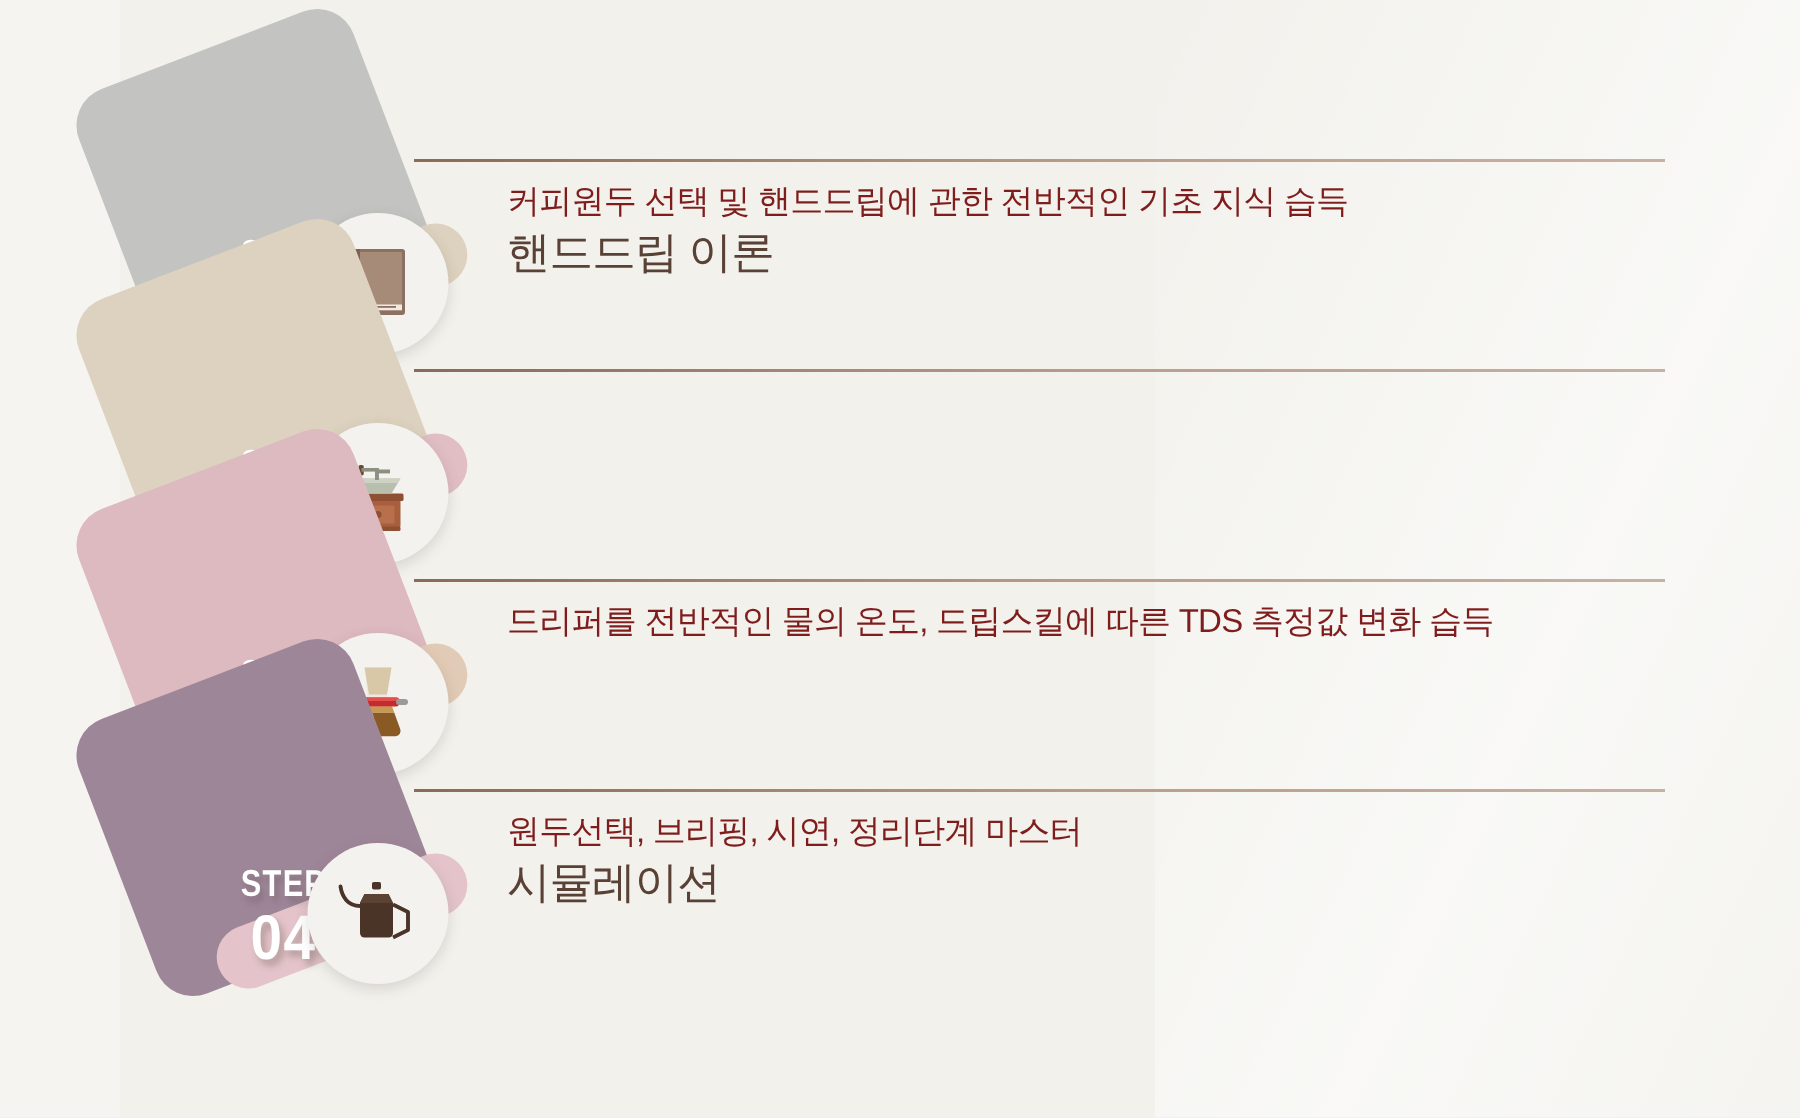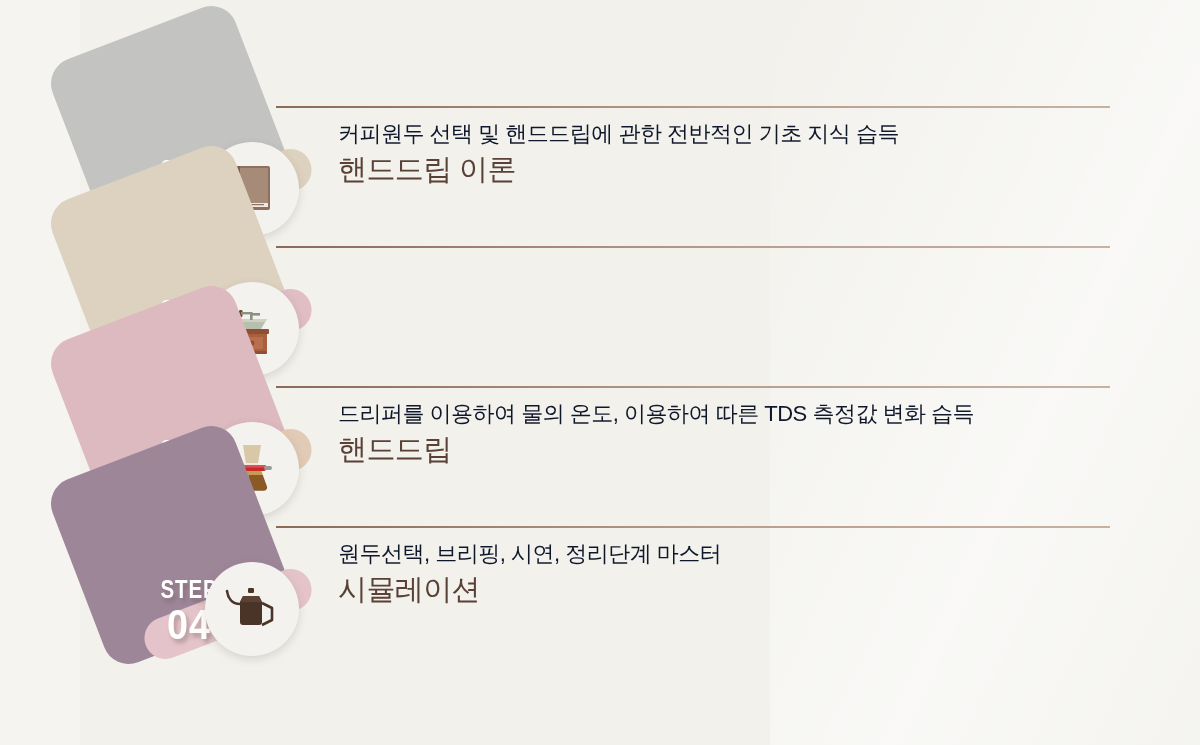--- a/index.html
+++ b/index.html
@@ -133,21 +133,21 @@
     width: 834px;
     height: 1.5px;
     background: linear-gradient(to right, #8a6a58 0%, #b99e8c 55%, #c7b2a2 100%);
     top: 61px;
   }
   .desc {
     position: absolute;
     left: 338px;
     top: 74px;
     font-size: 22px;
-    color: #0f172a;
+    color: #7f1d1d;
     letter-spacing: -0.5px;
     white-space: nowrap;
   }
   .txtwrap { position: absolute; left:0; top:0; width:1200px; height:160px; }
 </style>
 </head>
 <body>
 
 <div id="stage">
   <div class="bg-left"></div>
@@ -227,25 +227,22 @@
           <path d="M15.2 34 h21.6 l4 11 a3.4 3.4 0 0 1 -3.1 4.8 h-23.4 a3.4 3.4 0 0 1 -3.1 -4.8 z" fill="#8a5a25"></path>
           <path d="M16.6 30 h18.8 l1.4 4 h-21.6 z" fill="#c79a4e"></path>
           <rect x="12" y="24" width="28" height="6" rx="2" fill="#c62b2b"></rect>
           <rect x="12" y="24" width="28" height="2.4" rx="1.2" fill="#e05050"></rect>
           <rect x="38" y="25" width="8" height="4" rx="2" fill="#9a9a9a"></rect>
           <ellipse cx="21" cy="38" rx="2" ry="4.5" fill="#f3ece0" opacity="0.85"></ellipse>
         </svg>
       </span>
     </div>
     <div class="txtwrap">
-      <div class="txt">
-        <div class="title">핸드드립</div>
-      </div>
-      <div class="divider"></div>
-      <div class="desc">드리퍼를 이용하여 물의 온도, 이용하여 따른 TDS 측정값 변화 습득</div>
+      <div class="divider"></div>
+      <div class="desc">드리퍼를 전반적인 물의 온도, 드립스킬에 따른 TDS 측정값 변화 습득</div>
     </div>
   </div>
 
   <div class="row" style="top:465px;">
     <div class="card" style="background: rgb(158, 134, 153);"></div>
     <div class="pill" style="background: rgb(228, 196, 202);"></div>
     <div class="steplabel">
       <span class="s-word">STEP</span>
       <span class="s-num">04</span>
     </div>

